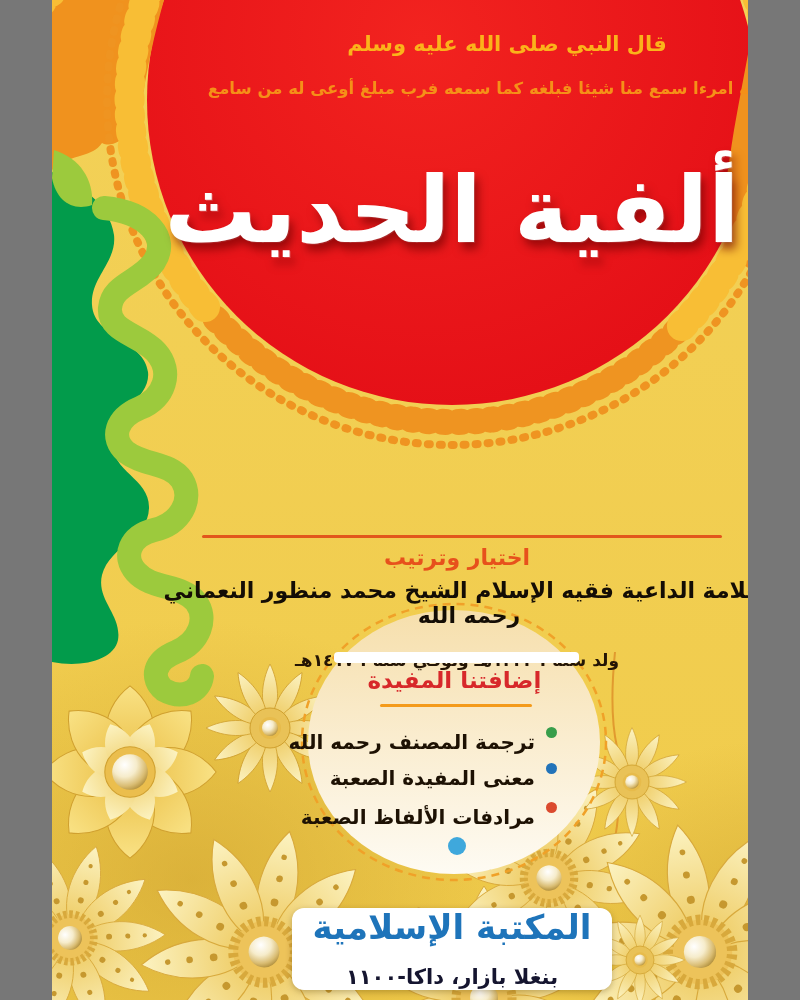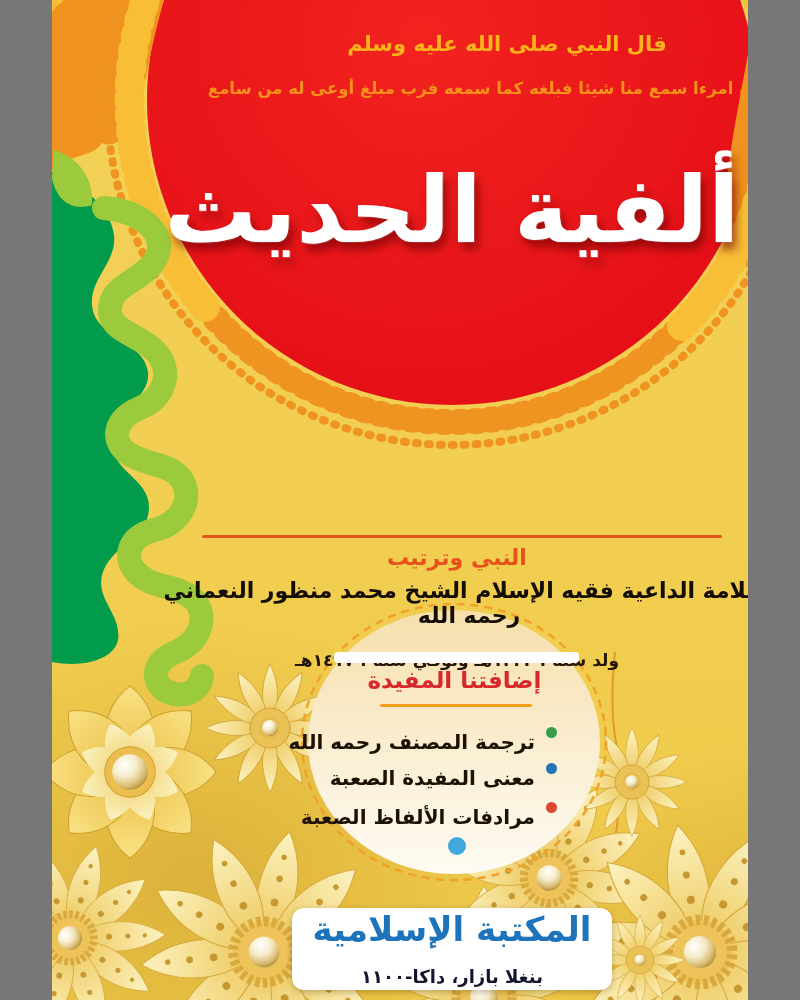--- a/index.html
+++ b/index.html
@@ -33,21 +33,21 @@
   .add-row{left:205px;width:300px;height:34px;display:flex;flex-direction:row;direction:rtl;
     align-items:center;gap:11px;}
   .add-row .dot{width:11px;height:11px;border-radius:50%;flex:0 0 auto;}
   .add-row .lbl{font-size:20px;font-weight:bold;color:#1D1103;white-space:nowrap;margin-top:20px;}
   .row1{top:715px;} .row2{top:751px;} .row3{top:790px;}
   .end-dot{top:837px;left:396px;width:18px;height:18px;border-radius:50%;}
   
   .banner{top:908px;left:240px;width:320px;height:82px;background:#FFFFFF;border-radius:12px;
     box-shadow:0 2px 6px rgba(90,60,0,.35);display:flex;flex-direction:column;align-items:center;justify-content:center;text-align:right;}
   .banner .pub-name{font-size:34px;font-weight:bold;color:#1E74BA;line-height:1.1;}
-  .banner .pub-addr{font-size:18px;font-weight:bold;color:#15152F;margin-top:18px;}
+  .banner .pub-addr{font-size:21px;font-weight:bold;color:#15152F;margin-top:18px;}
   [dir="rtl"]{unicode-bidi:isolate;}
 </style>
 </head>
 <body>
 
 <div class="cover">
 
   <svg class="bg" width="800" height="1000" viewBox="0 0 800 1000" aria-hidden="true">
     <defs>
       <radialGradient id="gRed" cx="45%" cy="40%" r="70%">
@@ -195,21 +195,21 @@
     <ellipse cx="402" cy="742" rx="146" ry="132" fill="url(#blobG)"></ellipse>
   </svg>
 
   <div class="abs ctr hadith-intro" dir="rtl">قال النبي صلى الله عليه وسلم</div>
   <div class="abs ctr hadith-text" dir="rtl">نضر الله امرءا سمع منا شيئا فبلغه كما سمعه فرب مبلغ أوعى له من سامع</div>
 
   <div class="abs ctr main-title" dir="rtl">ألفية الحديث</div>
 
 
   <div class="abs sep-line"></div>
-  <div class="abs ctr compiler-heading" dir="rtl">النبي وترتيب</div>
+  <div class="abs ctr compiler-heading" dir="rtl">اختيار وترتيب</div>
   <div class="abs ctr compiler-name" dir="rtl">العلامة الداعية فقيه الإسلام الشيخ محمد منظور النعماني رحمه الله</div>
   <div class="abs ctr compiler-dates" dir="rtl">ولد سنة : ١٣٢٣هـ وتوفي سنة : ١٤١٧هـ</div>
 
   <div class="abs white-bar"></div>
   <div class="abs ctr additions-heading" dir="rtl">إضافتنا المفيدة</div>
   <div class="abs additions-underline"></div>
 
   <div class="abs add-row row1">
     <span class="dot" style="background-color: rgb(56, 158, 75);"></span>
     <span class="lbl" dir="rtl">ترجمة المصنف رحمه الله</span>

